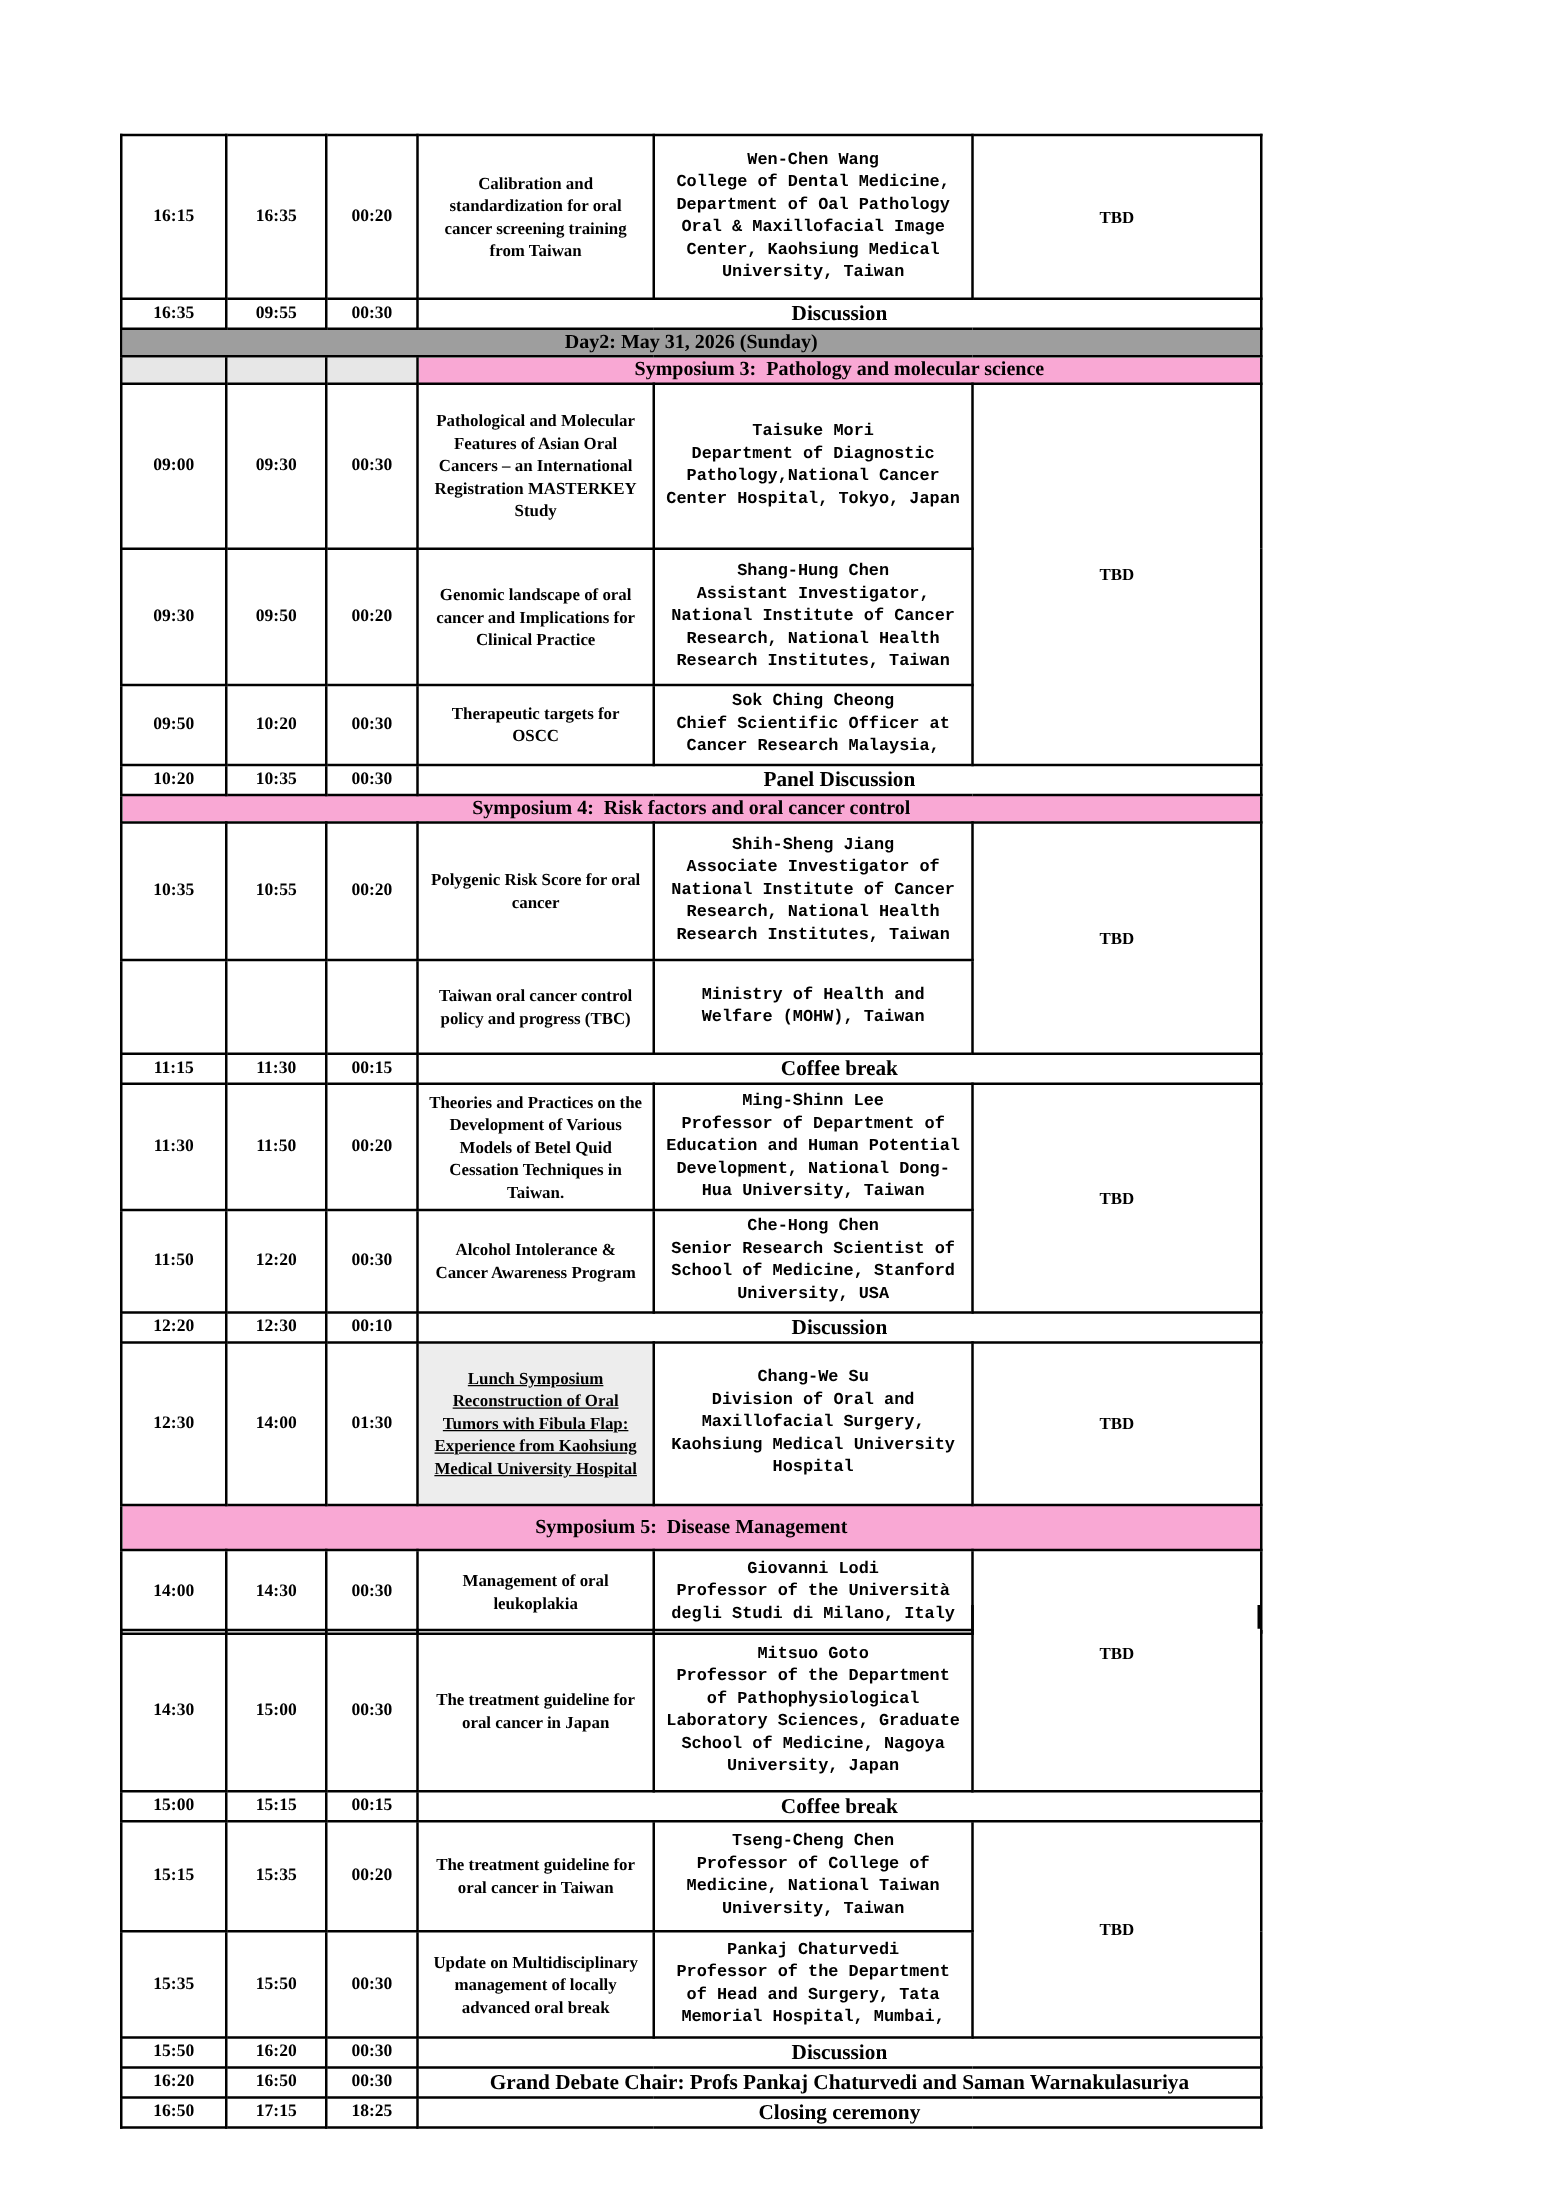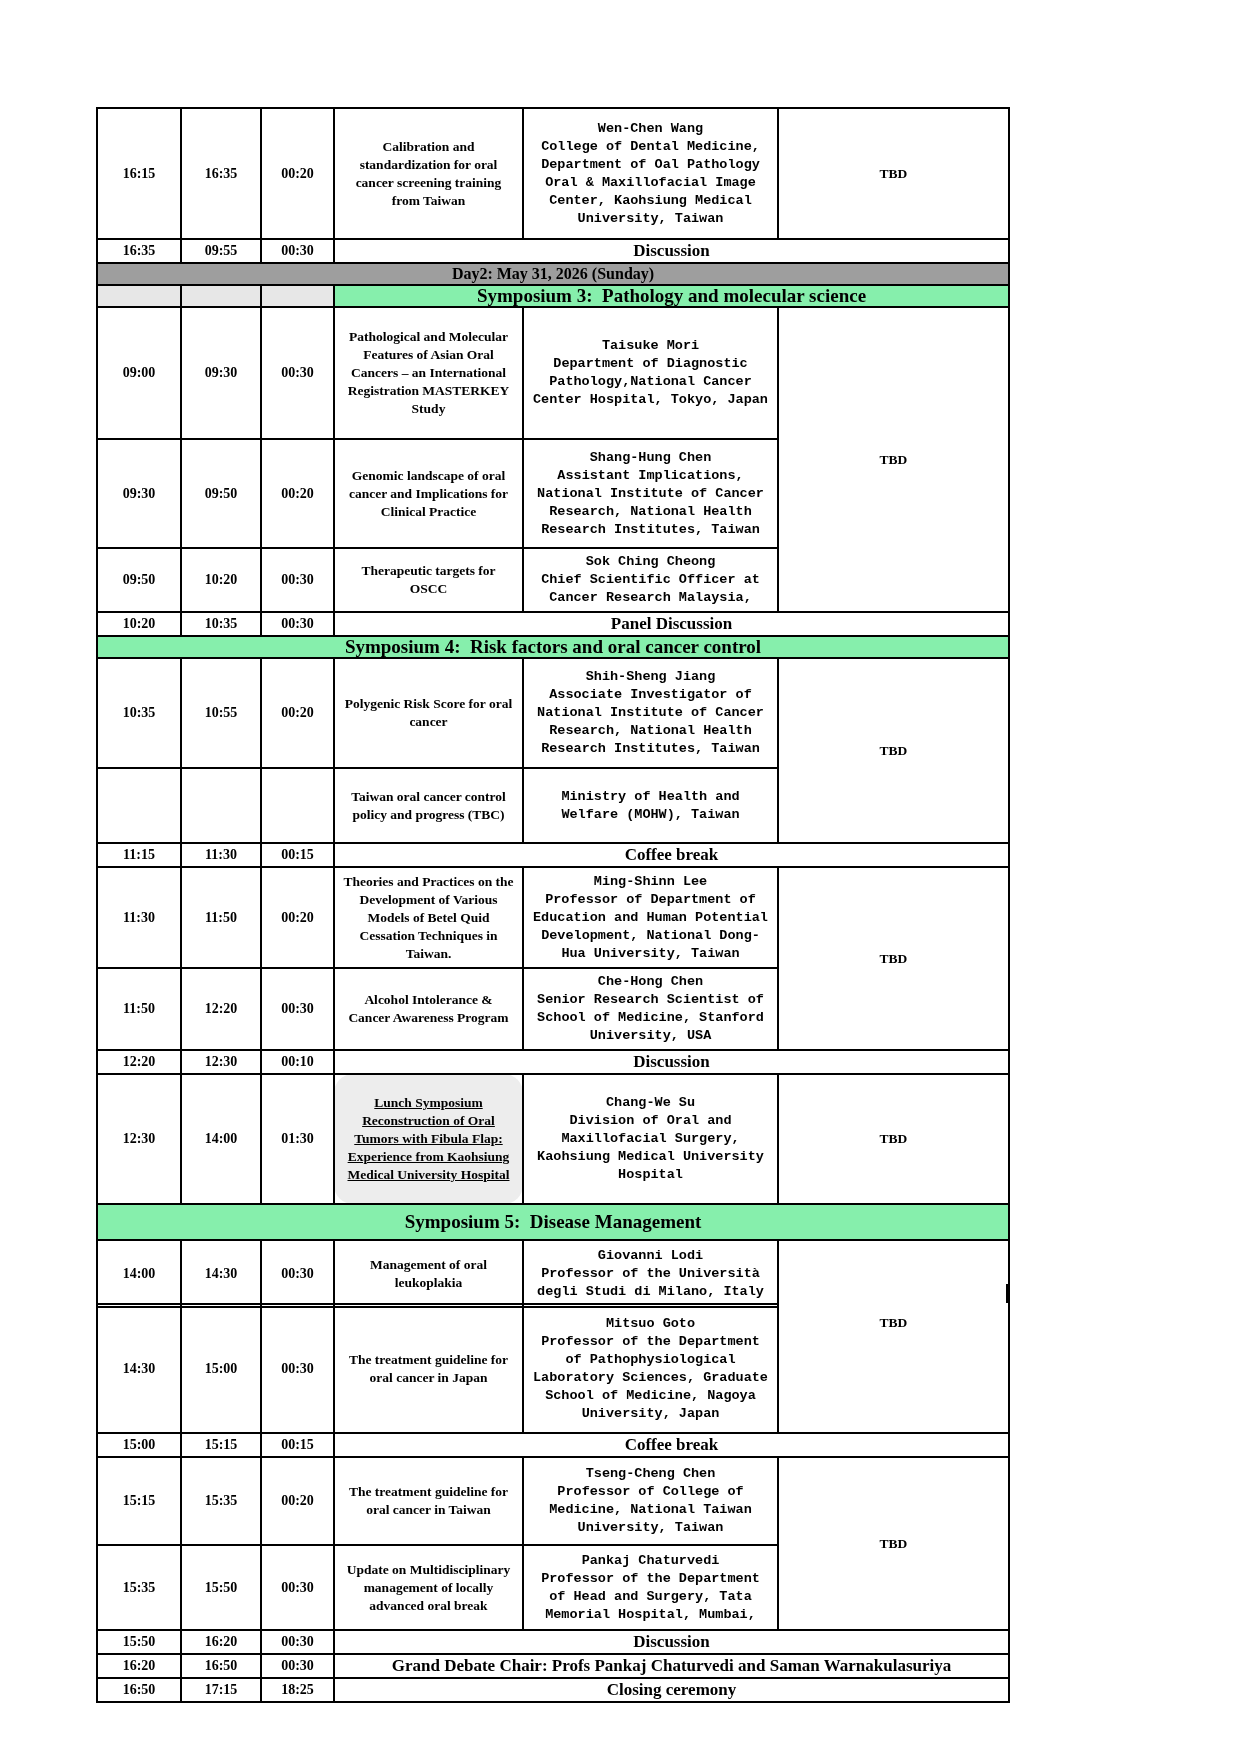--- a/index.html
+++ b/index.html
@@ -2,24 +2,24 @@
 <html><head>
 <meta charset="utf-8">
 <style>
   html,body{margin:0;padding:0;background:#ffffff;}
   .page{position:relative;width:1240px;height:1754px;background:#ffffff;overflow:hidden;
         font-family:"Liberation Serif","DejaVu Serif",serif;}
   table.sched{position:absolute;left:96px;border-collapse:collapse;table-layout:fixed;width:912px;}
   td{border:2px solid #000;font-weight:bold;font-size:13.5px;line-height:18px;color:#000;
      text-align:center;vertical-align:middle;padding:2px 4px;overflow:hidden;}
   td.time{font-size:14px;}
-  td.title{padding:2px 8px;border-radius:19px;}
+  td.title{padding:2px 8px;}
   td.speaker{padding:2px 6px;font-family:Liberation Mono, monospace;}
   td.banner{background:#9e9e9e;font-size:16px;line-height:20px;padding:0;}
-  td.symhead{background:#86efac;font-size:19px;white-space:pre-wrap;padding:1px 4px;margin-left:40px;}
+  td.symhead{background:#f9a8d4;font-size:16px;white-space:pre-wrap;padding:1px 4px;margin-left:40px;}
   td.symempty{background:#e7e7e7;}
   td.grayfill{background:#ededed;text-decoration:underline;}
   td.spanlabel{font-size:17px;}
   td.open-bottom{border-bottom:none;}
   td.open-top{border-top:none;vertical-align:top;padding-top:10px;}
   .stub{position:absolute;width:2px;background:#000;}
 </style>
 </head>
 <body>
 
@@ -72,21 +72,21 @@
         </td>
         <td rowspan="3">TBD</td>
       </tr>
       <tr style="height:109px">
         <td class="time">09:30</td>
         <td class="time">09:50</td>
         <td class="time">00:20</td>
         <td class="title">Genomic landscape of oral cancer and Implications for Clinical Practice</td>
         <td class="speaker">
           <div>Shang-Hung Chen</div>
-          <div>Assistant Implications, National Institute of Cancer Research, National Health Research Institutes, Taiwan</div>
+          <div>Assistant Investigator, National Institute of Cancer Research, National Health Research Institutes, Taiwan</div>
         </td>
       </tr>
       <tr style="height:64px">
         <td class="time">09:50</td>
         <td class="time">10:20</td>
         <td class="time">00:30</td>
         <td class="title">Therapeutic targets for OSCC</td>
         <td class="speaker">
           <div>Sok Ching Cheong</div>
           <div>Chief Scientific Officer at Cancer Research Malaysia,</div>

